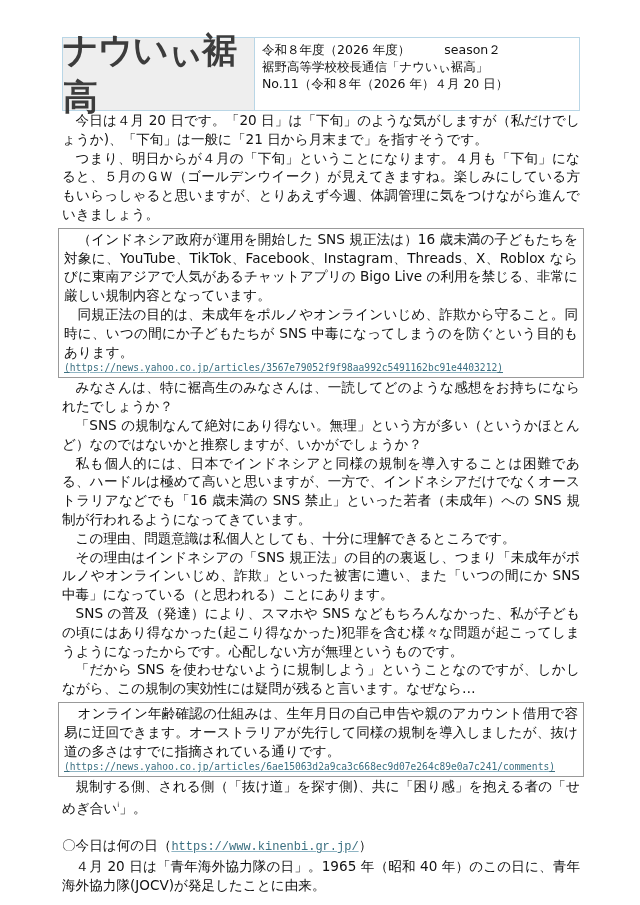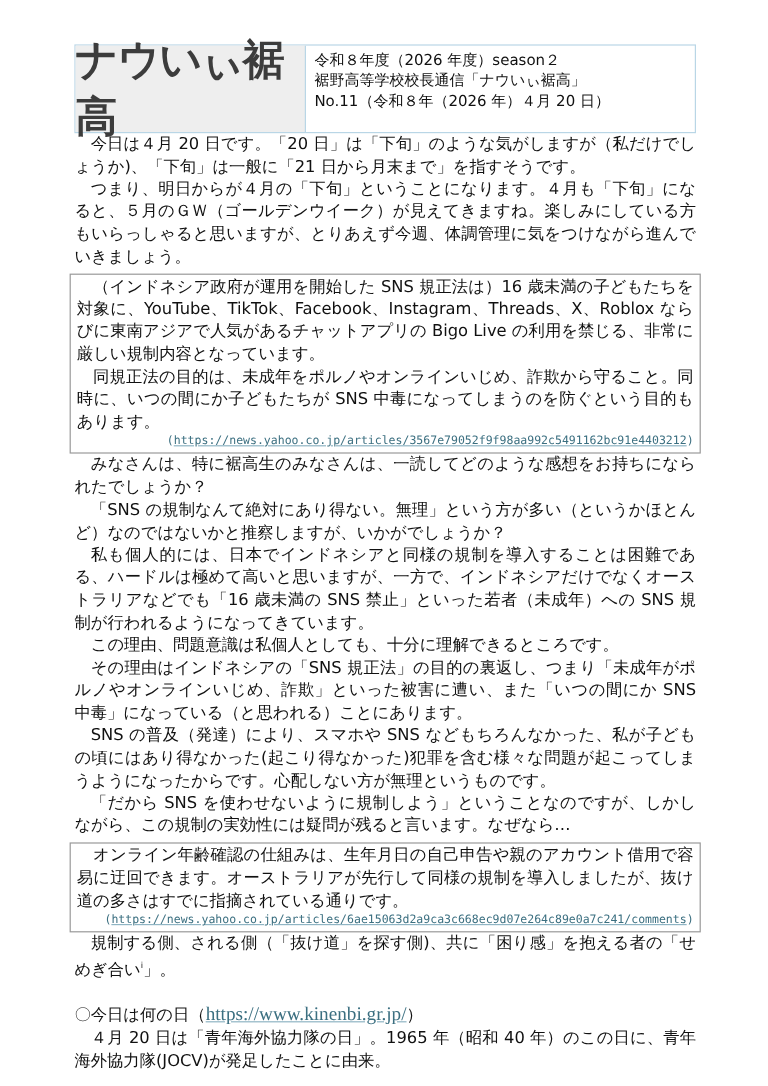--- a/index.html
+++ b/index.html
@@ -20,32 +20,32 @@
       background: #eeeeee;
       border-right: 1.5px solid #b9d6e6;
       display: flex; align-items: center; justify-content: center;
       font-family: "DejaVu Sans", sans-serif;
       font-weight: bold;
       font-size: 35px;
       color: #3c3c3c;
       letter-spacing: -1px;
     }
     .meta { flex: 1; padding: 3px 0 0 7px; font-size: 12.5px; line-height: 17px; }
-    .meta .season { }
+    .meta .season { margin-left: 34px; }
     .content { font-size: 13.6px; line-height: 18.8px; }
     .p { text-indent: 1em; text-align: justify; }
     .p.noindent { text-indent: 0; }
     .quote {
       border: 1.5px solid #999;
       padding: 1px 5px 2px 5px;
       margin: 4px -4px 0 -4px;
     }
-    .url-line { text-align: right; font-family: "DejaVu Sans Mono", monospace; font-size: 9.6px; line-height: 14px; color: #3b6f80; }
+    .url-line { text-align: left; font-family: "DejaVu Sans Mono", monospace; font-size: 9.6px; line-height: 14px; color: #3b6f80; text-decoration: underline; }
     .url { color: #3b6f80; text-decoration: underline; text-decoration-color: #8fb5c4; }
-    .mono { font-family: Liberation Serif, serif; font-size: 16px; }
+    .mono { font-family: Liberation Mono, monospace; font-size: 12px; }
     .sup { font-size: 7px; vertical-align: super; }
     .blank { height: 18.8px; }
   </style>
 </head>
 <body>
 
 <div class="page">
 
   <div class="header">
     <div class="logo">ナウいぃ裾高</div>

